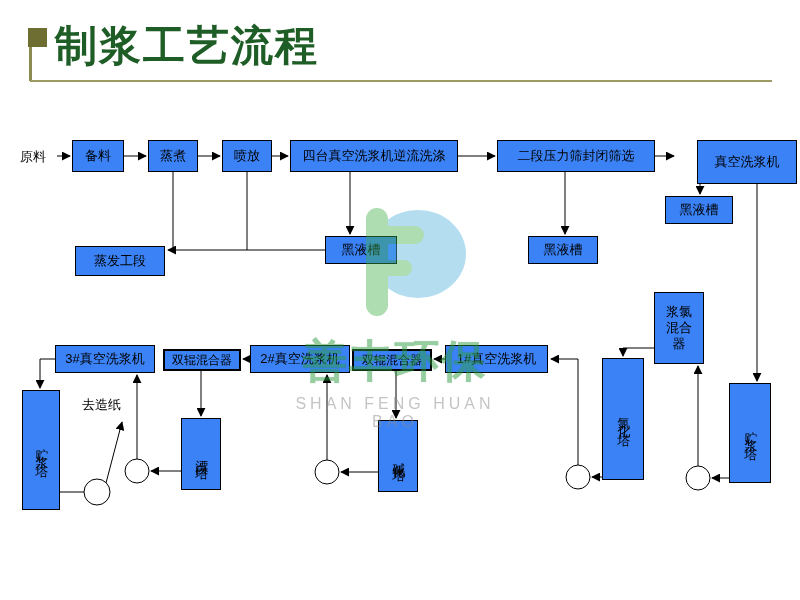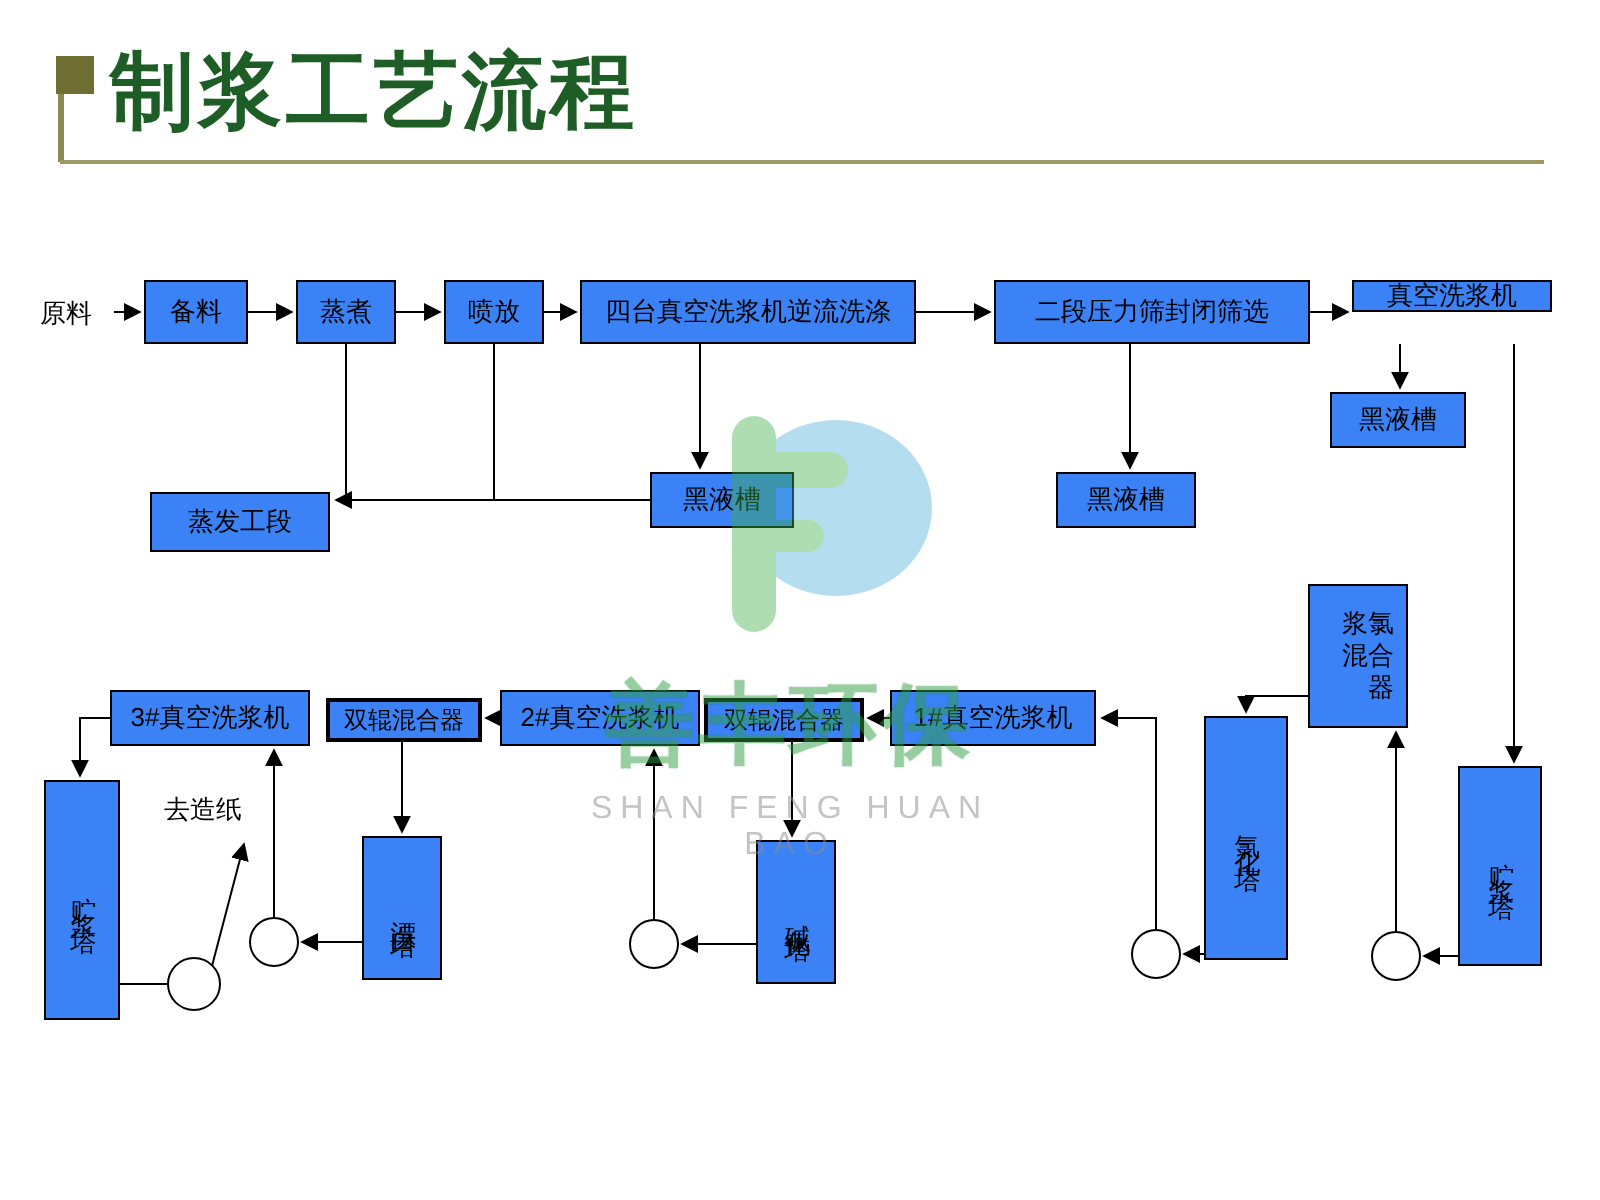--- a/index.html
+++ b/index.html
@@ -11,21 +11,21 @@
   .title-rule{position:absolute;left:30px;top:80px;width:742px;height:2px;background:#9b9b63;}
   .title{position:absolute;left:55px;top:26px;margin:0;font-family:Liberation Mono, monospace;
          font-weight:bold;font-size:42px;line-height:1.1;color:#1e5e26;letter-spacing:2px;}
   
   .node{position:absolute;box-sizing:border-box;border:1px solid #000;background:#3b82f6;
         display:flex;align-items:center;justify-content:center;text-align:center;
         font-size:13px;line-height:1.25;z-index:2;}
   .node.bold{border-width:2px;font-size:12px;}
   .tower{writing-mode:vertical-rl;text-orientation:upright;letter-spacing:8px;}
   .tower-sm{writing-mode:vertical-rl;text-orientation:upright;letter-spacing:3px;}
-  .wrap2{padding:0 6px;text-align:right;}
+  .wrap2{padding:0 6px;}
   .floatlabel{position:absolute;font-size:13px;z-index:2;background:transparent;}
   
   .wires{position:absolute;left:0;top:0;z-index:1;}
   
   .watermark{position:absolute;left:278px;top:196px;width:234px;z-index:3;opacity:.5;
              text-align:center;pointer-events:none;}
   .wm-cn{font-size:44px;font-weight:bold;color:#2f9e44;letter-spacing:2px;
          font-family:"Liberation Serif",serif;text-shadow:0 0 1px #1d7a31;}
   .wm-en{font-size:16px;color:#8a8a8a;letter-spacing:4px;margin-top:4px;}
 </style>
@@ -92,21 +92,21 @@
   </svg>
 
   <div class="floatlabel" style="left:20px;top:148px;">原料</div>
   <div class="floatlabel" style="left:82px;top:396px;">去造纸</div>
 
   <div class="node" style="left:72px;top:140px;width:52px;height:32px">备料</div>
   <div class="node" style="left:148px;top:140px;width:50px;height:32px">蒸煮</div>
   <div class="node" style="left:222px;top:140px;width:50px;height:32px">喷放</div>
   <div class="node" style="left:497px;top:140px;width:158px;height:32px">二段压力筛封闭筛选</div>
   <div class="node" style="left:290px;top:140px;width:168px;height:32px">四台真空洗浆机逆流洗涤</div>
-  <div class="node" style="left:676px;top:140px;width:100px;height:16px">真空洗浆机</div>
+  <div class="node" style="left:697px;top:140px;width:100px;height:44px">真空洗浆机</div>
 
   <div class="node" style="left:665px;top:196px;width:68px;height:28px">黑液槽</div>
   <div class="node" style="left:325px;top:236px;width:72px;height:28px">黑液槽</div>
   <div class="node" style="left:528px;top:236px;width:70px;height:28px">黑液槽</div>
   <div class="node" style="left:75px;top:246px;width:90px;height:30px">蒸发工段</div>
 
   <div class="node" style="left:55px;top:345px;width:100px;height:28px">3#真空洗浆机</div>
   <div class="node bold" style="left:163px;top:349px;width:78px;height:22px">双辊混合器</div>
   <div class="node" style="left:250px;top:345px;width:100px;height:28px">2#真空洗浆机</div>
   <div class="node bold" style="left:352px;top:349px;width:80px;height:22px">双辊混合器</div>

